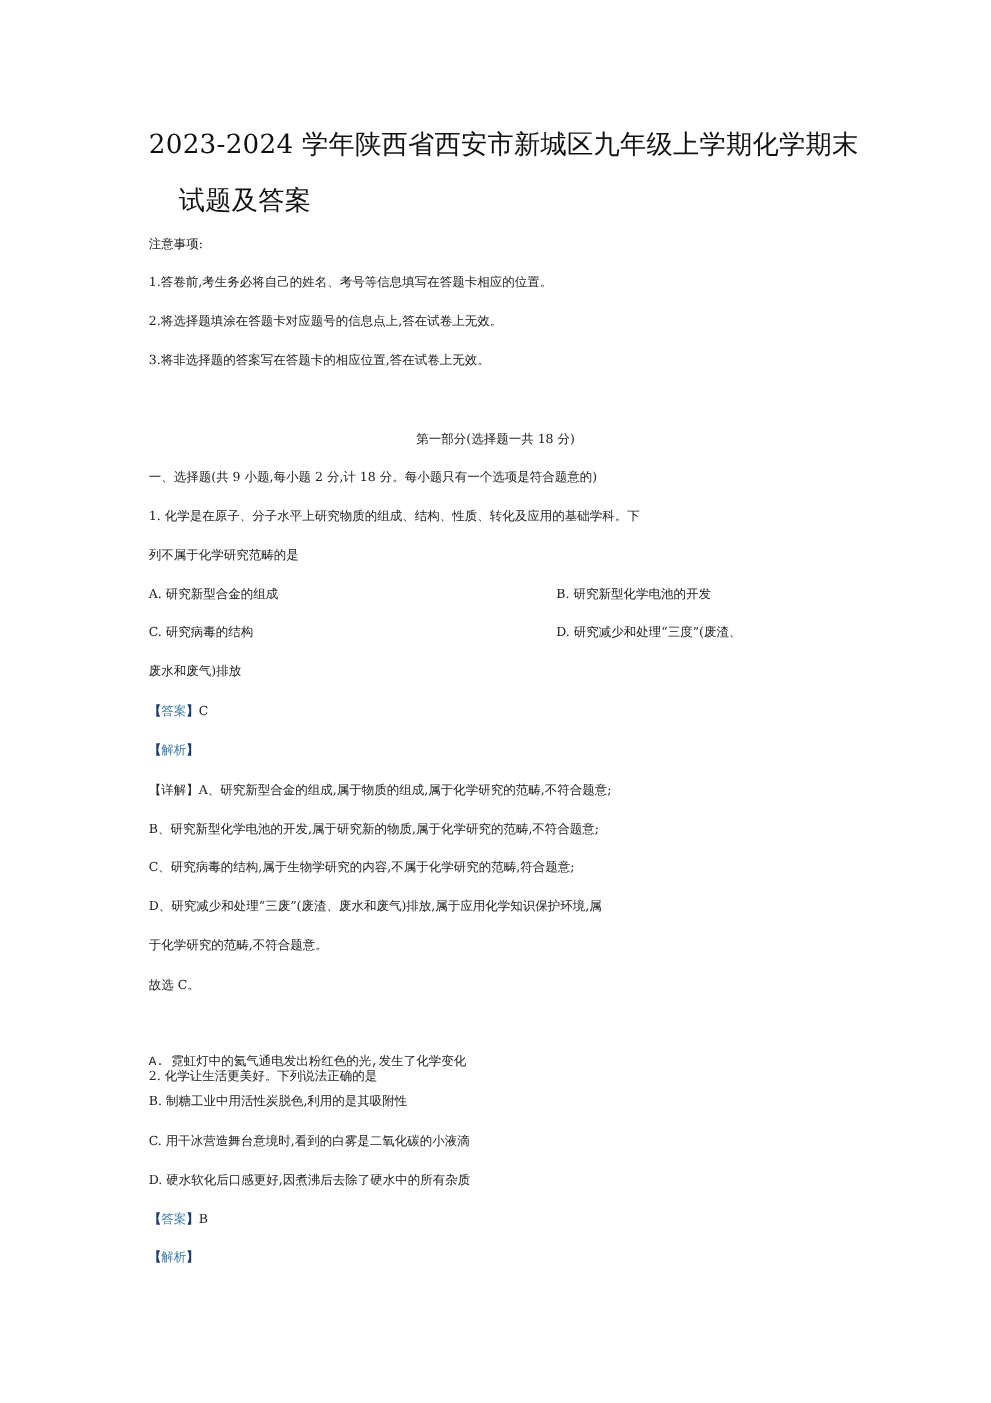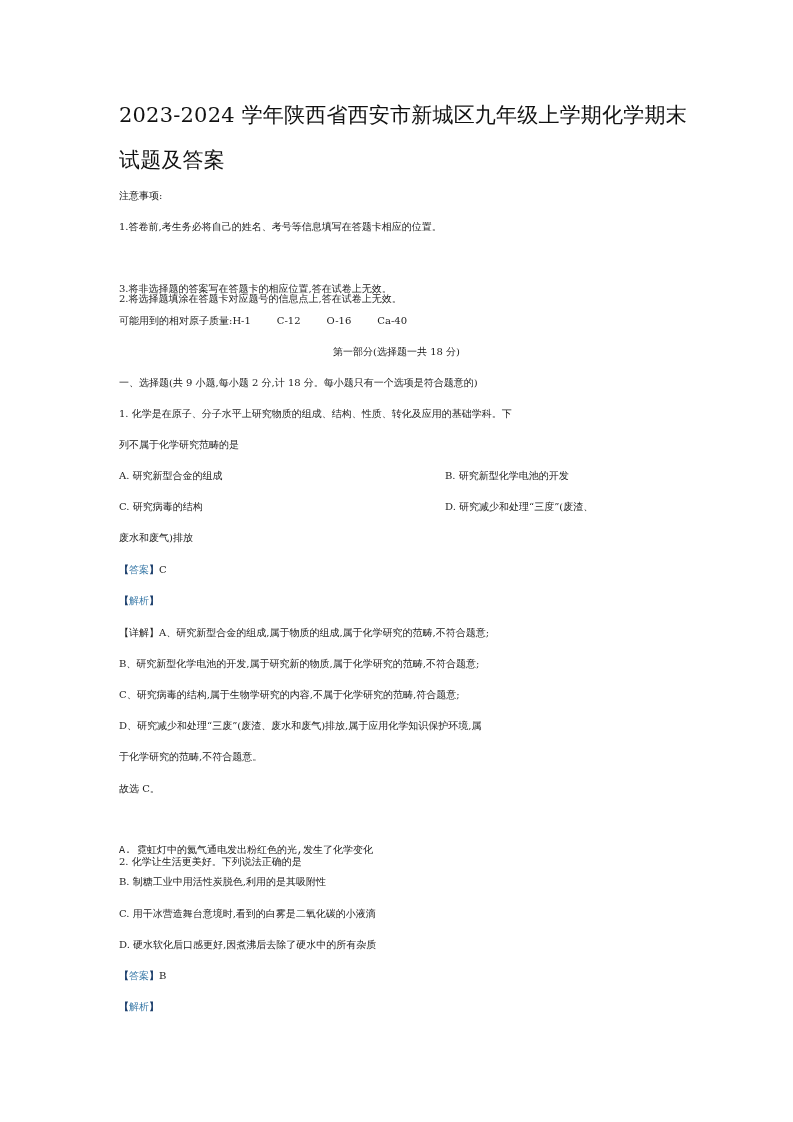--- a/index.html
+++ b/index.html
@@ -14,29 +14,26 @@
   .tag { color: #3a7aa8; }
   .tag-br { color: #1a3d6b; font-weight: bold; }
   .sp { display: inline-block; width: 26px; }
 </style>
 </head>
 <body>
 
 <div class="page">
 
   <div class="title" style="top:100px;">2023-2024 学年陕西省西安市新城区九年级上学期化学期末</div>
-  <div class="title" style="top:145px;">试题及答案</div>
+  <div class="title" style="top:145px;margin-left:24px;">试题及答案</div>
 
   <div class="line" style="top:186px;">注意事项:</div>
   <div class="line" style="top:217px;">1.答卷前,考生务必将自己的姓名、考号等信息填写在答题卡相应的位置。</div>
-  <div class="line" style="top:248px;margin-top:41px;">2.将选择题填涂在答题卡对应题号的信息点上,答在试卷上无效。</div>
+  <div class="line" style="top:248px;">2.将选择题填涂在答题卡对应题号的信息点上,答在试卷上无效。</div>
   <div class="line" style="top:279px;">3.将非选择题的答案写在答题卡的相应位置,答在试卷上无效。</div>
-  <div class="line" style="top:311px;">
-    <span>可能用到的相对原子质量:</span><span>H-1</span><span class="sp"></span><span>C-12</span><span class="sp"></span><span>O-16</span><span class="sp"></span><span>Ca-40</span>
-  </div>
 
   <div class="line center" style="top:342px;">第一部分(选择题一共 18 分)</div>
   <div class="line" style="top:373px;">一、选择题(共 9 小题,每小题 2 分,计 18 分。每小题只有一个选项是符合题意的)</div>
 
   <div class="line" style="top:404px;">1. 化学是在原子、分子水平上研究物质的组成、结构、性质、转化及应用的基础学科。下</div>
   <div class="line" style="top:435px;">列不属于化学研究范畴的是</div>
 
   <div class="line" style="top:466px;">A. 研究新型合金的组成</div>
   <div class="line opt-right" style="top:466px;">B. 研究新型化学电池的开发</div>
   <div class="line" style="top:497px;">C. 研究病毒的结构</div>

